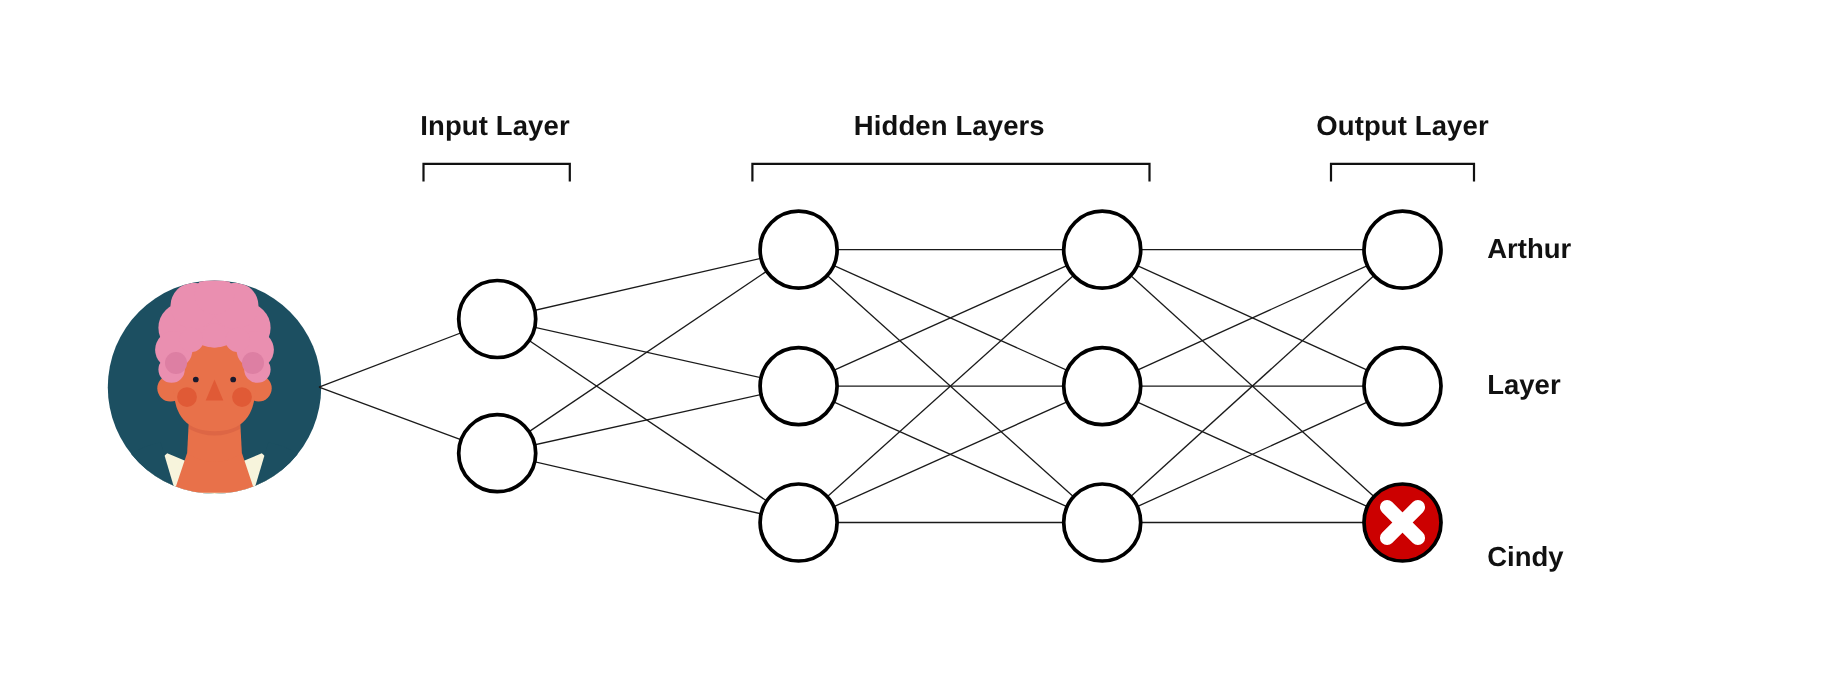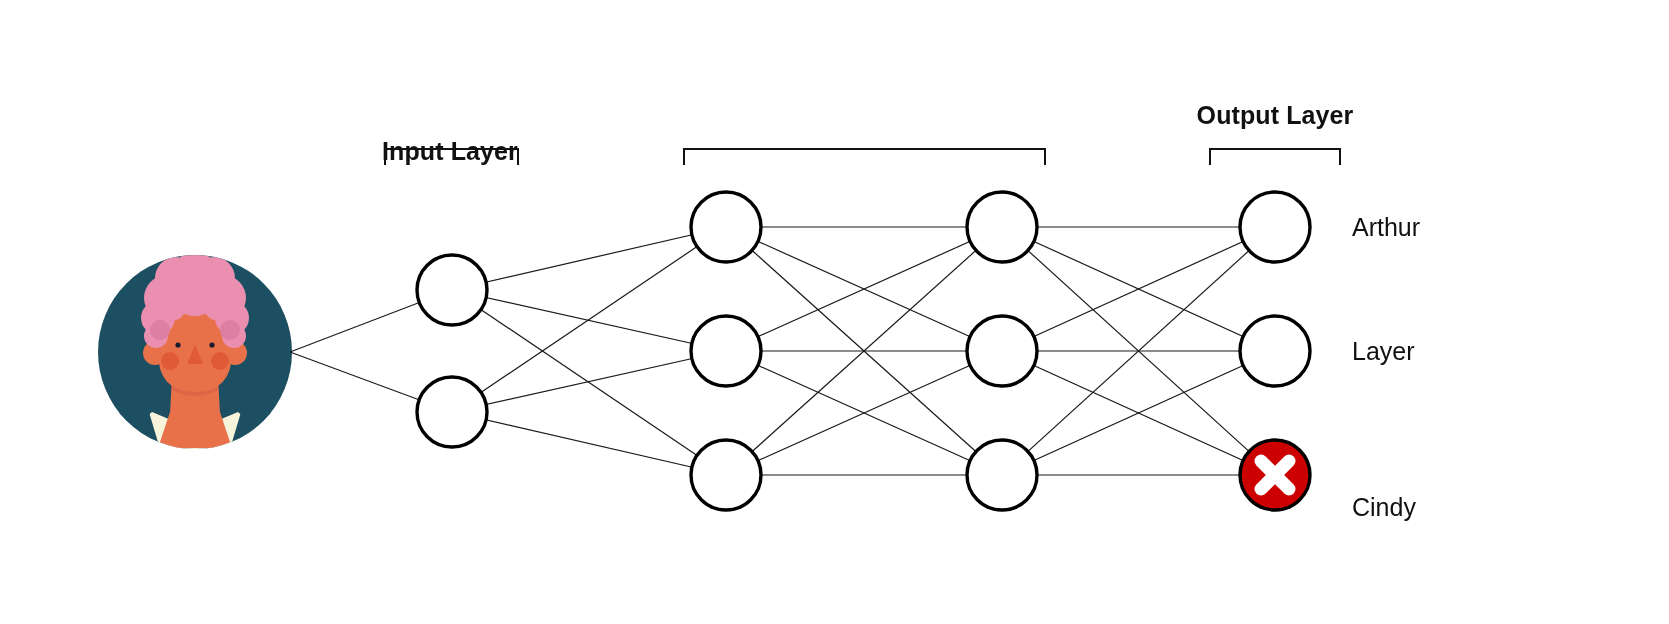--- a/index.html
+++ b/index.html
@@ -34,21 +34,21 @@
     letter-spacing: 0.1px;
     color: #111111;
     white-space: nowrap;
     text-align: center;
     transform: translateX(-50%);
     line-height: 1;
   }
   .out-label {
     position: absolute;
     font-size: 25px;
-    font-weight: normal;
+    font-weight: bold;
     color: #111111;
     white-space: nowrap;
     line-height: 1;
     transform: translateY(-50%);
   }
 </style>
 </head>
 <body>
 
 <div id="stage">
@@ -181,20 +181,21 @@
       <g>
         <circle cx="1275" cy="475" r="35" fill="#cc0000" stroke="#000000" stroke-width="3.4"></circle>
         <g stroke="#ffffff" stroke-width="13" stroke-linecap="round">
           <line x1="1261" y1="461" x2="1289" y2="489"></line>
           <line x1="1289" y1="461" x2="1261" y2="489"></line>
         </g>
       </g>
     </g>
   </svg>
 
-  <div class="layer-label" style="left:450px; top:103px;margin-top:36px;">Input Layer</div>
+  <div class="layer-label" style="left:450px; top:103px;">Input Layer</div>
+  <div class="layer-label" style="left:863px; top:103px;">Hidden Layers</div>
   <div class="layer-label" style="left:1275px; top:103px;text-align:center;">Output Layer</div>
 
   <div class="out-label" style="left:1352px; top:227px;">Arthur</div>
   <div class="out-label" style="left:1352px; top:351px;">Layer</div>
   <div class="out-label" style="left:1352px; top:475px;margin-top:32px;">Cindy</div>
 
 </div>
 
 </body></html>

